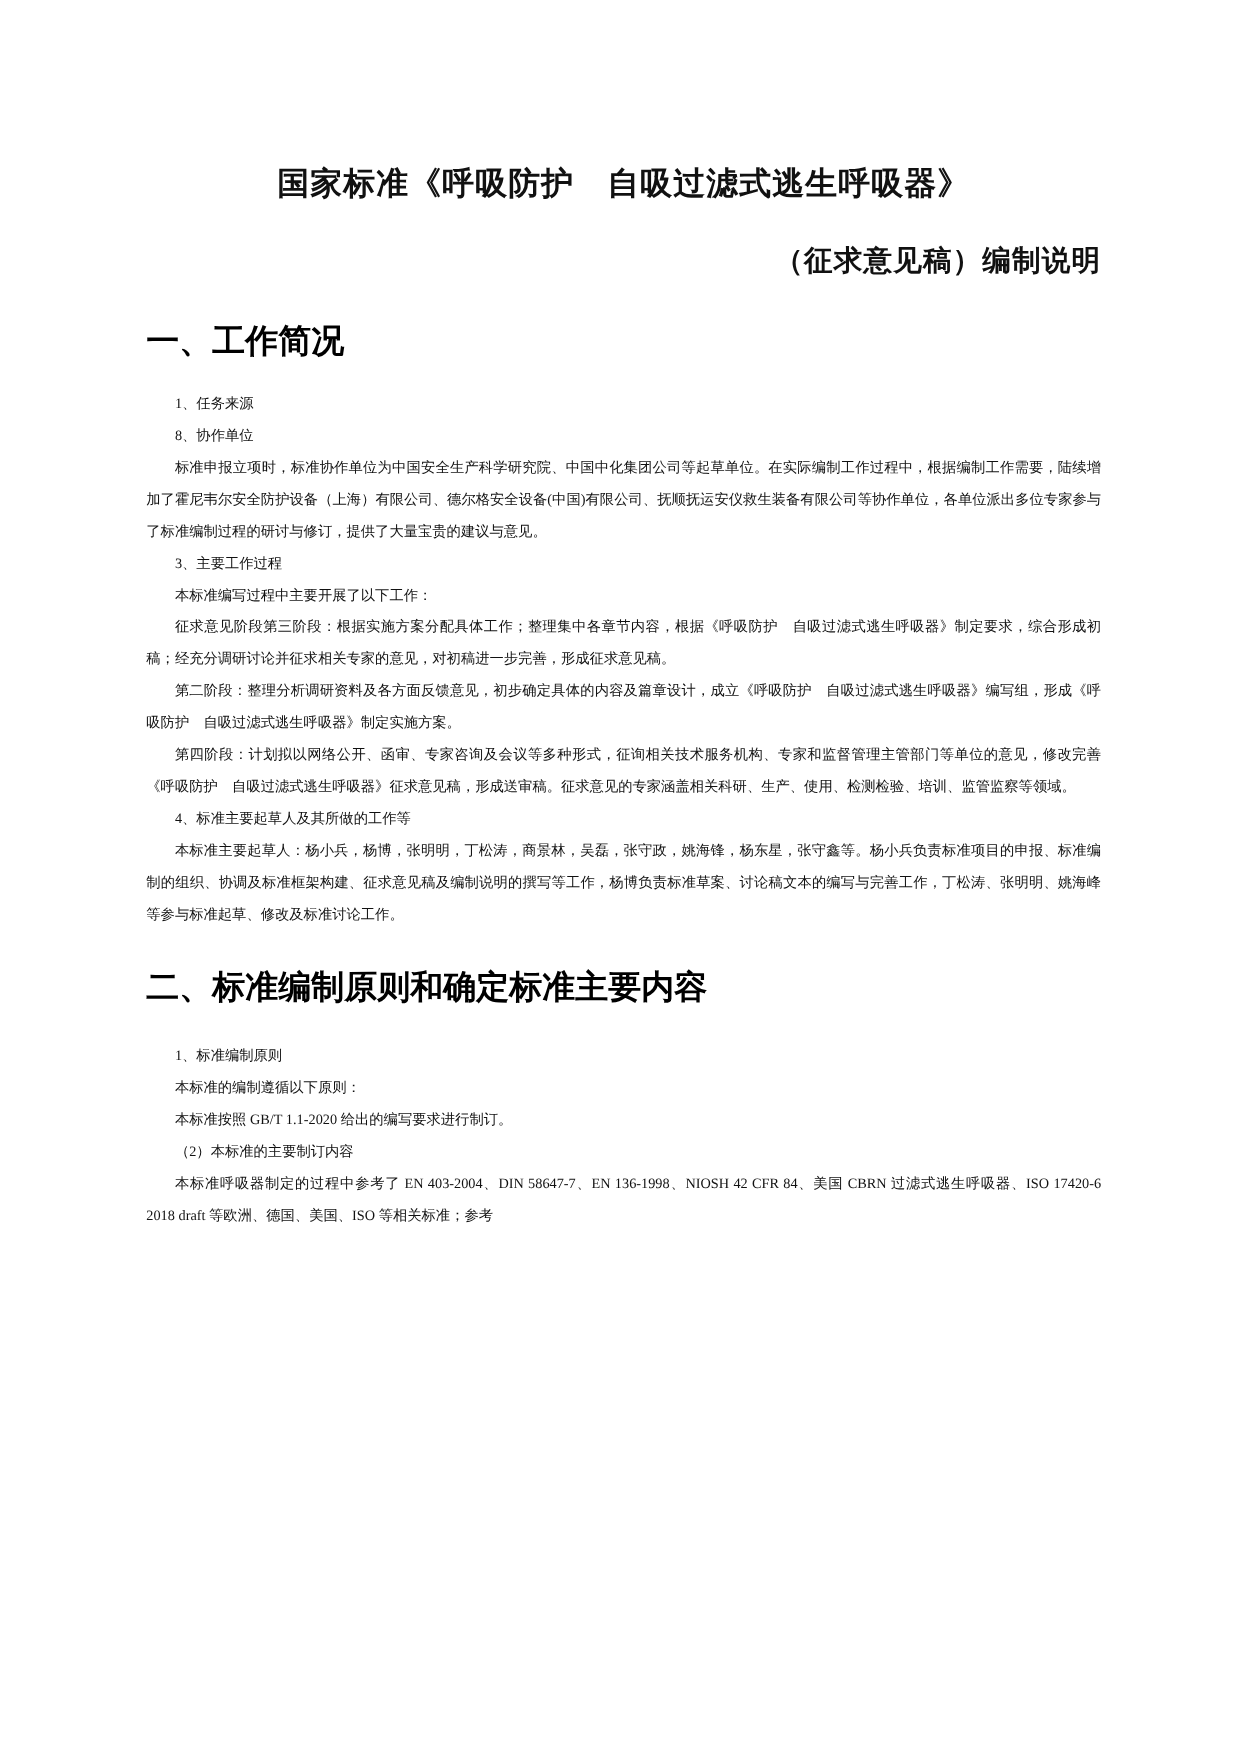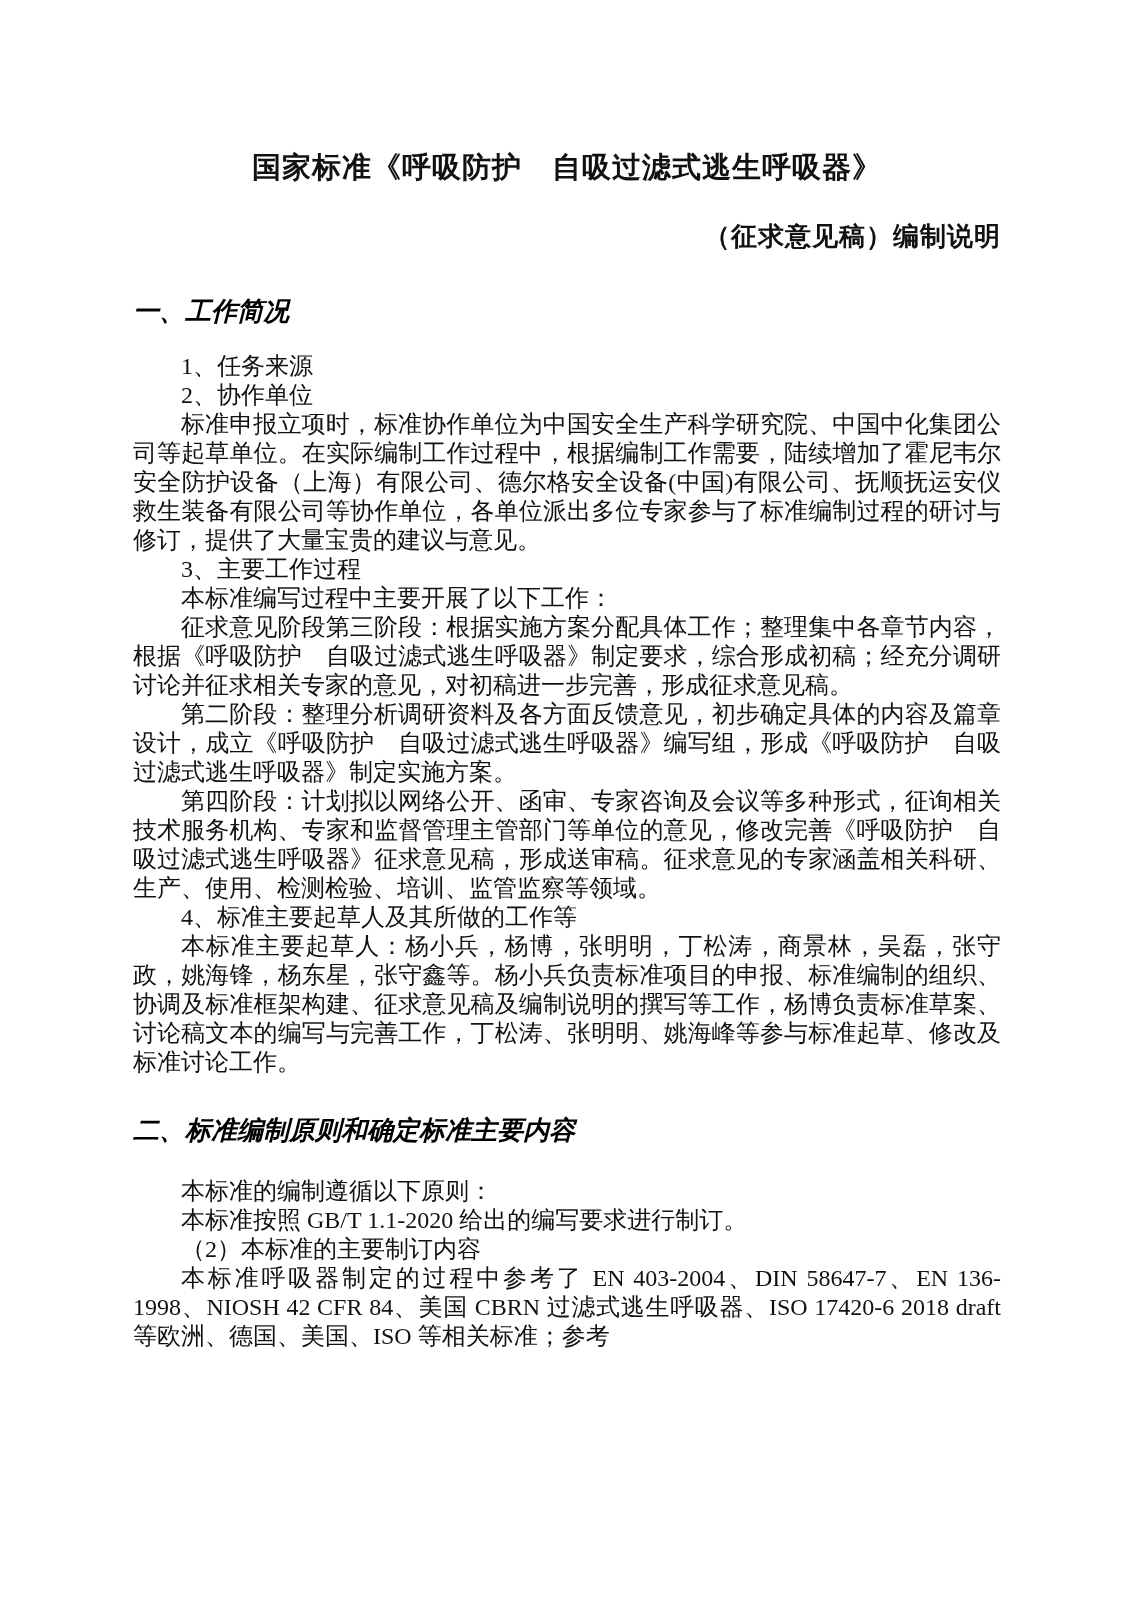--- a/index.html
+++ b/index.html
@@ -31,62 +31,62 @@
     margin: 0 0 40px 0;
     text-align: right;
     font-size: 26px;
     font-weight: bold;
     letter-spacing: 1px;
     line-height: 38px;
   }
   .section-heading {
     margin: 30px 0 26px 0;
     font-family: "Liberation Sans", "DejaVu Sans", sans-serif;
-    font-size: 26px;
+    font-size: 30px;
     font-weight: bold;
     line-height: 30px;
     color: #000000;
-    font-style: italic;
   }
   .section-heading.first { margin-top: 14px; }
   .section-heading.second { margin-top: 38px; margin-bottom: 32px; }
   .body-para {
     margin: 0;
-    font-size: 24px;
+    font-size: 13px;
     line-height: 29px;
     text-indent: 2em;
     text-align: justify;
     text-justify: inter-ideograph;
   }
 </style>
 </head>
 <body>
 
 <div class="page">
   <div class="content">
 
     <h1 class="doc-title-1">国家标准《呼吸防护　自吸过滤式逃生呼吸器》</h1>
     <h1 class="doc-title-2">（征求意见稿）编制说明</h1>
 
     <section>
       <h2 class="section-heading first">一、工作简况</h2>
       <p class="body-para">1、任务来源</p>
-      <p class="body-para">2、协作单位</p>
+      <p class="body-para">8、协作单位</p>
       <p class="body-para">标准申报立项时，标准协作单位为中国安全生产科学研究院、中国中化集团公司等起草单位。在实际编制工作过程中，根据编制工作需要，陆续增加了霍尼韦尔安全防护设备（上海）有限公司、德尔格安全设备(中国)有限公司、抚顺抚运安仪救生装备有限公司等协作单位，各单位派出多位专家参与了标准编制过程的研讨与修订，提供了大量宝贵的建议与意见。</p>
       <p class="body-para">3、主要工作过程</p>
       <p class="body-para">本标准编写过程中主要开展了以下工作：</p>
       <p class="body-para">征求意见阶段第三阶段：根据实施方案分配具体工作；整理集中各章节内容，根据《呼吸防护　自吸过滤式逃生呼吸器》制定要求，综合形成初稿；经充分调研讨论并征求相关专家的意见，对初稿进一步完善，形成征求意见稿。</p>
       <p class="body-para">第二阶段：整理分析调研资料及各方面反馈意见，初步确定具体的内容及篇章设计，成立《呼吸防护　自吸过滤式逃生呼吸器》编写组，形成《呼吸防护　自吸过滤式逃生呼吸器》制定实施方案。</p>
       <p class="body-para">第四阶段：计划拟以网络公开、函审、专家咨询及会议等多种形式，征询相关技术服务机构、专家和监督管理主管部门等单位的意见，修改完善《呼吸防护　自吸过滤式逃生呼吸器》征求意见稿，形成送审稿。征求意见的专家涵盖相关科研、生产、使用、检测检验、培训、监管监察等领域。</p>
       <p class="body-para">4、标准主要起草人及其所做的工作等</p>
       <p class="body-para">本标准主要起草人：杨小兵，杨博，张明明，丁松涛，商景林，吴磊，张守政，姚海锋，杨东星，张守鑫等。杨小兵负责标准项目的申报、标准编制的组织、协调及标准框架构建、征求意见稿及编制说明的撰写等工作，杨博负责标准草案、讨论稿文本的编写与完善工作，丁松涛、张明明、姚海峰等参与标准起草、修改及标准讨论工作。</p>
     </section>
 
     <section>
       <h2 class="section-heading second">二、标准编制原则和确定标准主要内容</h2>
+      <p class="body-para">1、标准编制原则</p>
       <p class="body-para">本标准的编制遵循以下原则：</p>
       <p class="body-para">本标准按照 GB/T 1.1-2020 给出的编写要求进行制订。</p>
       <p class="body-para">（2）本标准的主要制订内容</p>
       <p class="body-para">本标准呼吸器制定的过程中参考了 EN 403-2004、DIN 58647-7、EN 136-1998、NIOSH 42 CFR 84、美国 CBRN 过滤式逃生呼吸器、ISO 17420-6 2018 draft 等欧洲、德国、美国、ISO 等相关标准；参考</p>
     </section>
 
   </div>
 </div>
 
 </body></html>

